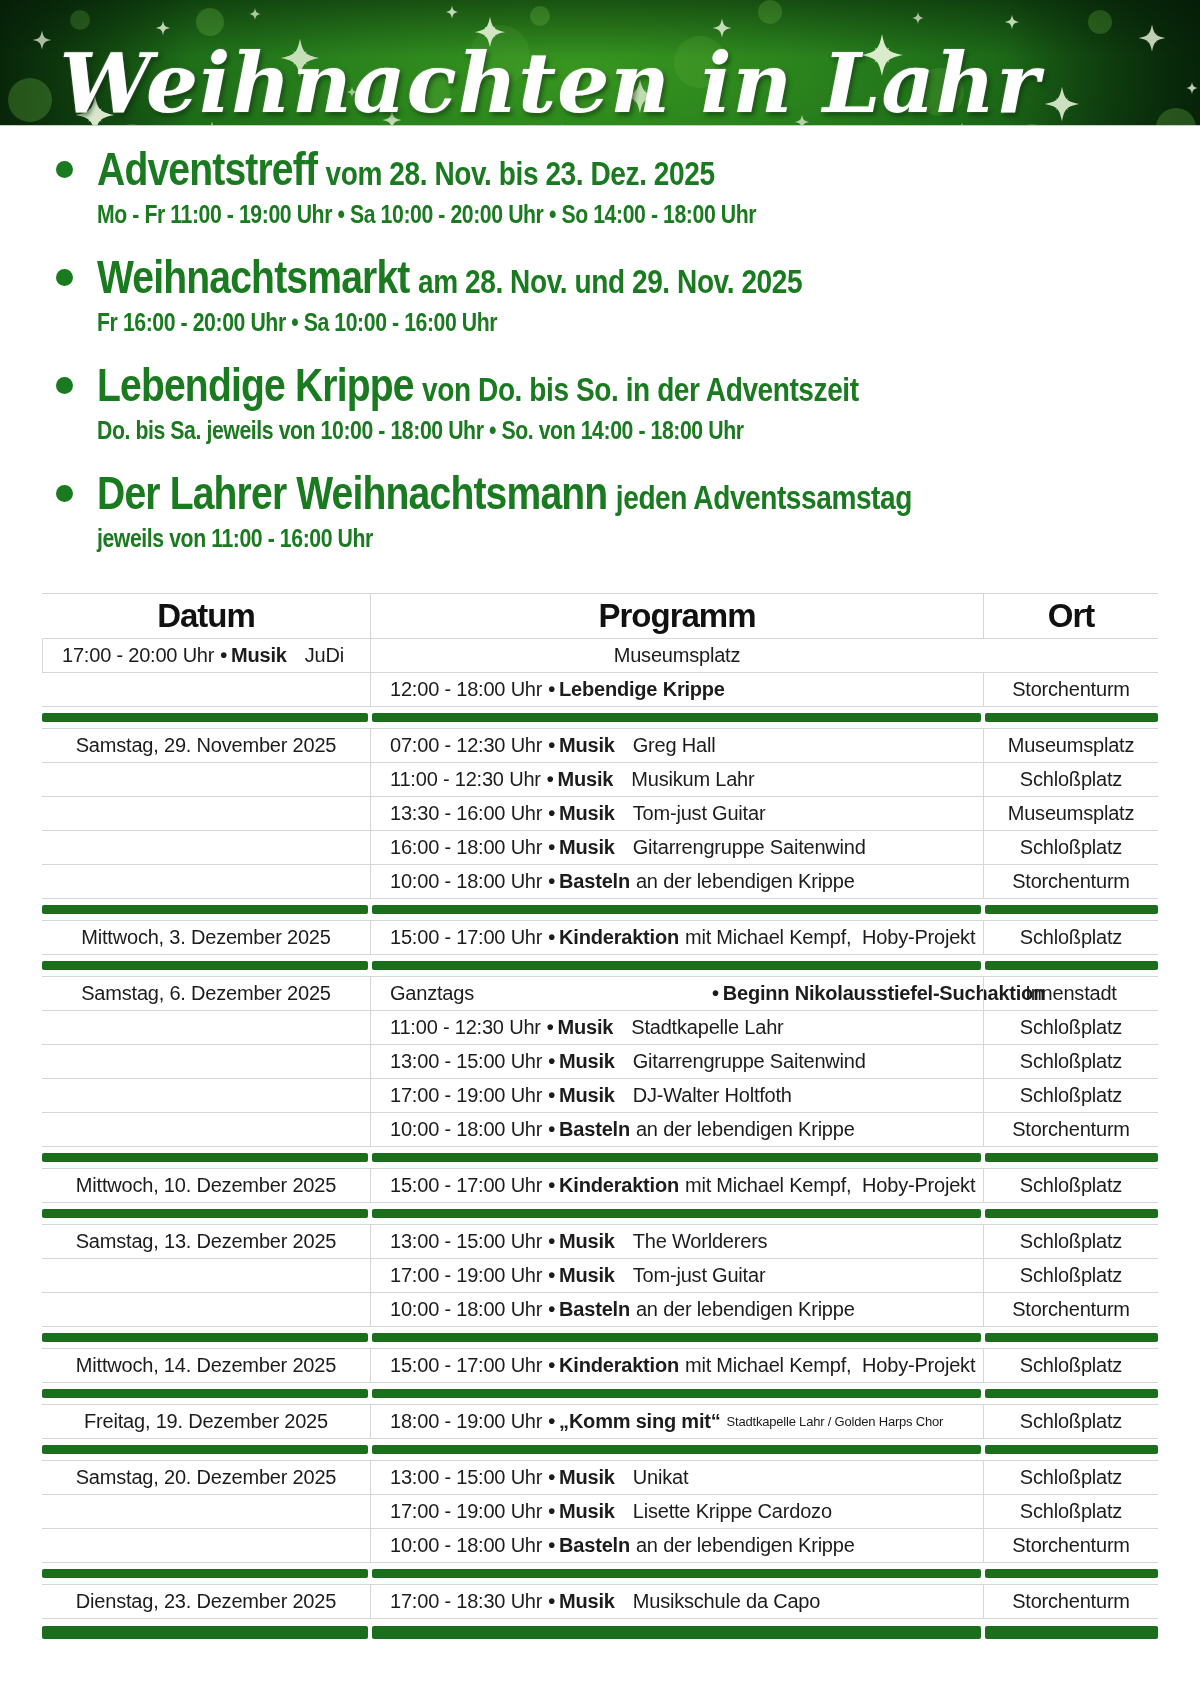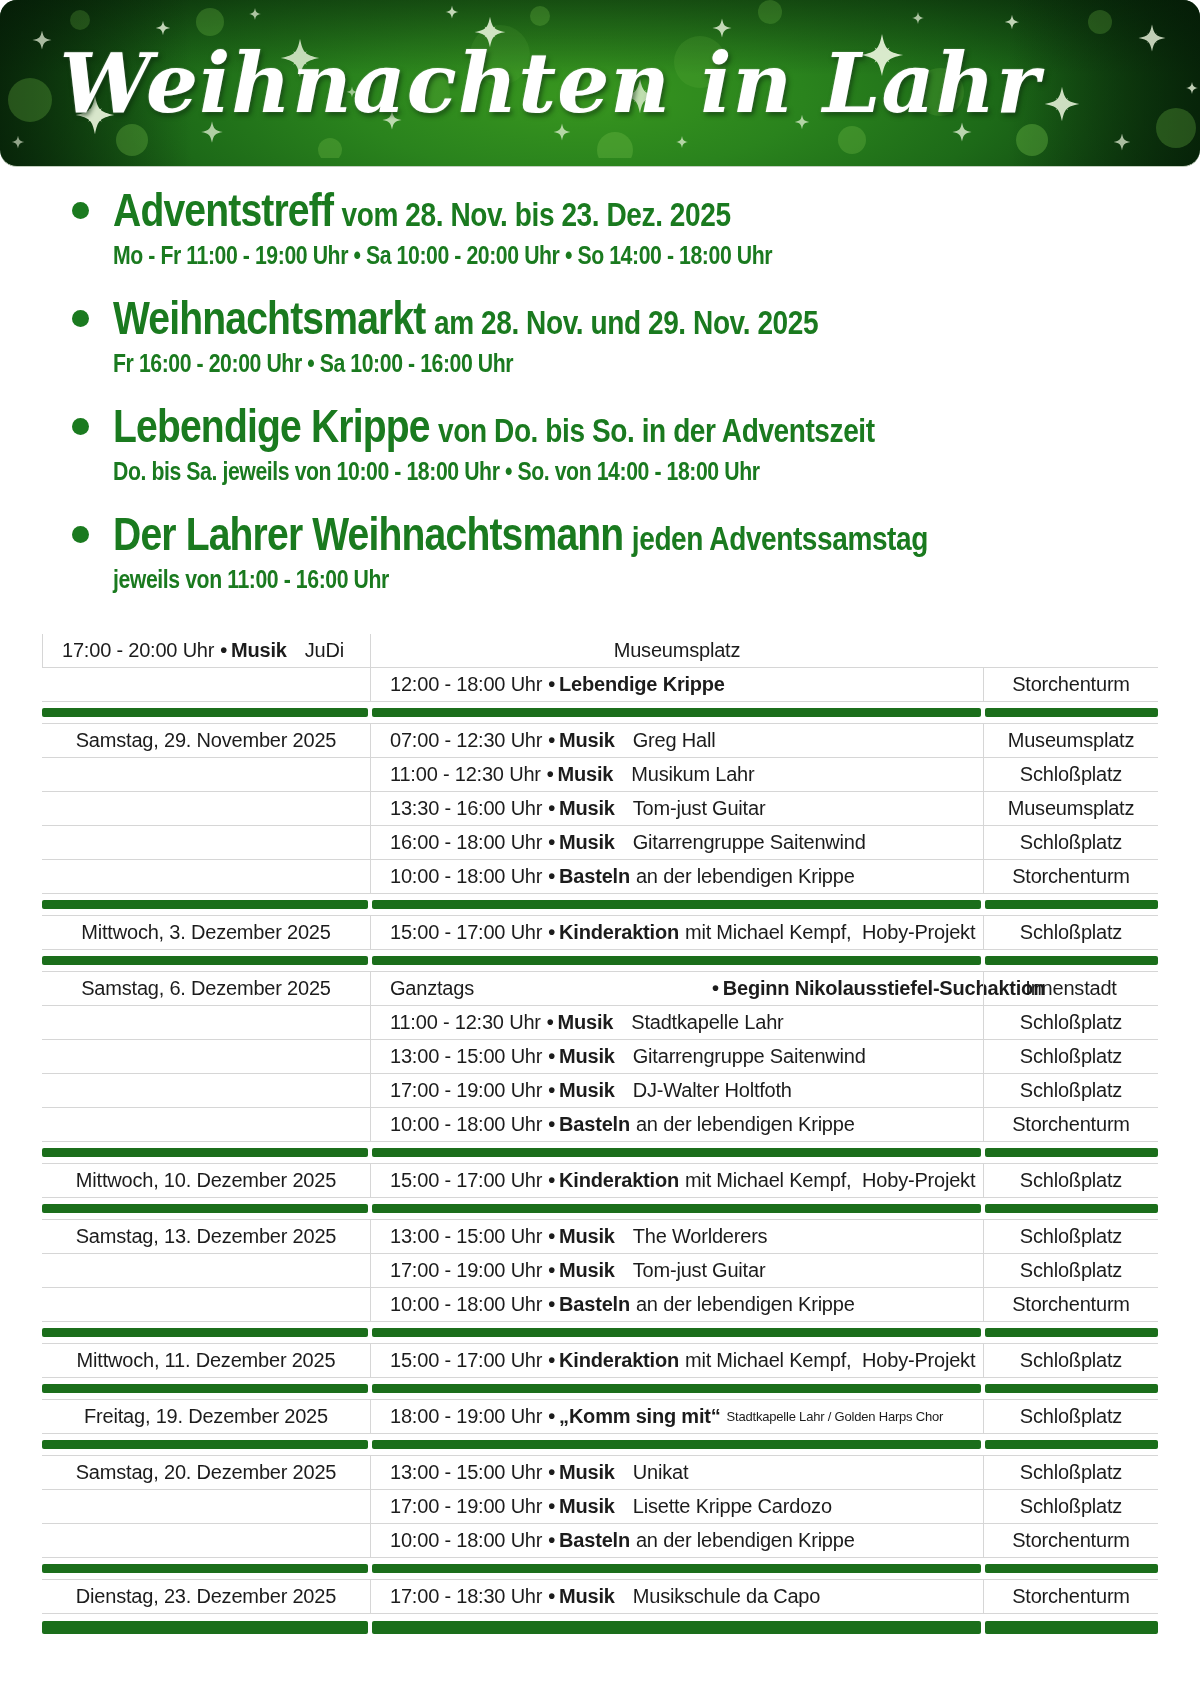--- a/index.html
+++ b/index.html
@@ -10,38 +10,37 @@
   }
   *{box-sizing:border-box;}
   html,body{margin:0;padding:0;}
   body{
     width:1200px;height:1694px;overflow:hidden;background:#ffffff;
     font-family:"Liberation Sans",sans-serif;color:var(--ink);
   }
 
   
   .banner{
-    position:relative;width:1200px;height:167px;overflow:hidden;
+    position:relative;width:1200px;height:126px;overflow:hidden;
     background:
       linear-gradient(90deg, rgba(4,24,6,.72) 0%, rgba(4,24,6,0) 16%, rgba(4,24,6,0) 84%, rgba(4,24,6,.72) 100%),
       linear-gradient(180deg, rgba(3,22,5,.45) 0%, rgba(3,22,5,0) 45%),
       radial-gradient(ellipse 760px 260px at 48% 58%, #38961f 0%, #2a831d 30%, #1d6a18 55%, #0f4210 82%, #082c0a 100%);
     border-bottom:1px solid #c2cfbe;
-    border-radius:17px;
   }
   .sparkles{position:absolute;left:0;top:0;width:1200px;height:158px;}
   .banner-title{
     position:absolute;left:0;top:8px;width:1100px;text-align:center;
     font-family:"DejaVu Serif",serif;font-style:italic;font-weight:bold;
     font-size:82px;line-height:150px;color:#ffffff;letter-spacing:1px;
     text-shadow:2px 3px 5px rgba(8,38,10,.6), 0 0 2px rgba(255,255,255,.4);
   }
 
   
-  .intro{padding:20px 0 0 72px;}
+  .intro{padding:20px 0 0 56px;}
   .intro-item{display:flex;align-items:flex-start;margin-bottom:25px;}
   .intro-dot{flex:0 0 17px;width:17px;height:17px;border-radius:50%;background:var(--green);margin:15px 24px 0 0;}
   .intro-text{transform:scaleX(.85);transform-origin:0 0;color:var(--green);}
   .intro-head{line-height:1.02;white-space:nowrap;}
   .intro-title{font-size:46px;font-weight:bold;letter-spacing:-1px;}
   .intro-suffix{font-size:33px;font-weight:bold;letter-spacing:-.5px;margin-left:10px;}
   .intro-times{font-size:25px;font-weight:bold;letter-spacing:-.5px;margin-top:7px;white-space:nowrap;}
 
   
   .etable{width:1116px;margin:40px 0 0 42px;}
@@ -164,20 +163,25 @@
     <span class="intro-dot"></span>
     <div class="intro-text">
       <div class="intro-head"><span class="intro-title">Der Lahrer Weihnachtsmann</span><span class="intro-suffix">jeden Adventssamstag</span></div>
       <div class="intro-times">jeweils von 11:00 - 16:00 Uhr</div>
     </div>
   </div>
 
 </div>
 
 <div class="etable">
+  <div class="trow thead">
+    <div class="cell hdr">Datum</div>
+    <div class="cell hdr b1">Programm</div>
+    <div class="cell hdr b2">Ort</div>
+  </div>
   <div id="tbody">
   <div class="trow">
     <div class="cell prog">
           <span class="time">17:00 - 20:00 Uhr</span>
           <span class="sep">•</span>
           <span class="cat">Musik</span>
           <span class="name artist">JuDi</span>
           <span class="small"></span>
         </div>
     <div class="cell ort">Museumsplatz</div>
@@ -405,21 +409,21 @@
     <div class="cell ort">Storchenturm</div>
   </div>
 
   <div class="divider">
     <div class="barseg s1"></div>
     <div class="barseg s2"></div>
     <div class="barseg s3"></div>
   </div>
 
   <div class="trow">
-    <div class="cell date">Mittwoch, 11. Dezember 2025</div>
+    <div class="cell date">Mittwoch, 14. Dezember 2025</div>
     <div class="cell prog">
           <span class="time">15:00 - 17:00 Uhr</span>
           <span class="sep">•</span>
           <span class="cat">Kinderaktion</span>
           <span class="name">mit Michael Kempf, &nbsp;Hoby-Projekt</span>
           <span class="small"></span>
         </div>
     <div class="cell ort">Schloßplatz</div>
   </div>
 

